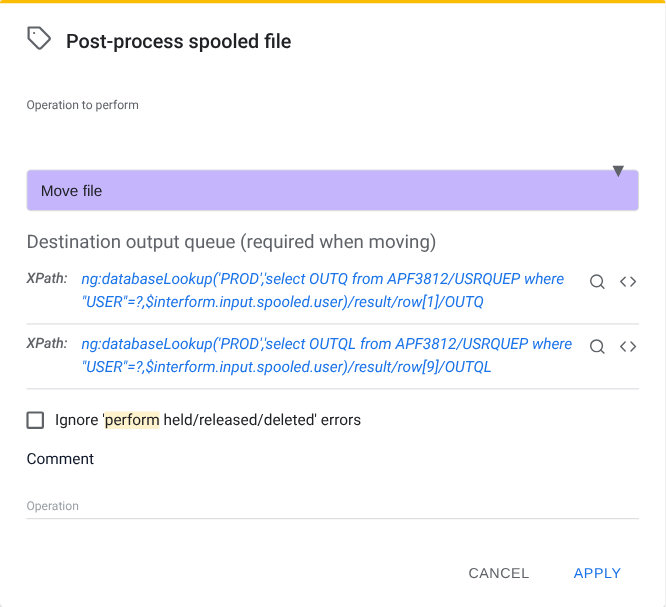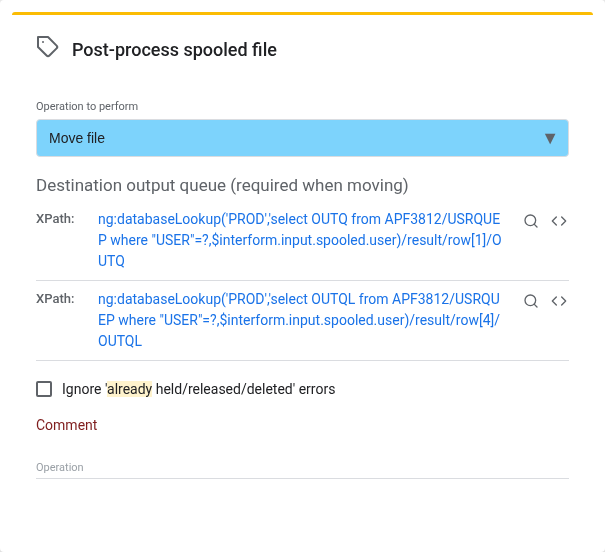--- a/index.html
+++ b/index.html
@@ -12,21 +12,21 @@
       min-height: 100vh;
     }
     .dialog {
       background: #fff;
       border-radius: 4px;
       width: 605px;
       min-height: 552px;
       box-shadow: 0 4px 20px rgba(0,0,0,0.2);
       display: flex;
       flex-direction: column;
-      padding: 12px;
+      padding: 0;
       position: relative;
     }
     .dialog-header {
       display: flex;
       align-items: center;
       padding: 20px 24px 16px 24px;
       border-bottom: none;
       gap: 12px;
     }
     .dialog-title {
@@ -38,38 +38,39 @@
       color: #5f6368;
       font-size: 22px;
     }
     .dialog-body {
       padding: 8px 24px 0 24px;
       flex: 1;
     }
     .field-label {
       font-size: 11px;
       color: #5f6368;
-      margin-bottom: 6px;
+      margin-bottom: 16px;
       margin-top: 12px;
     }
     .select-wrapper {
       position: relative;
       width: 100%;
     }
     .select-field {
       width: 100%;
       border: 1px solid #dadce0;
       border-radius: 4px;
       padding: 10px 36px 10px 12px;
       font-size: 14px;
       color: #202124;
-      background: #7dd3fc;
+      background: #c4b5fd;
       appearance: none;
       cursor: pointer;
       outline: none;
+      margin-top: 36px;
     }
     .select-arrow {
       position: absolute;
       right: 10px;
       top: 50%;
       transform: translateY(-50%);
       color: #5f6368;
       pointer-events: none;
       font-size: 18px;
     }
@@ -77,21 +78,22 @@
       font-size: 17px;
       color: #5f6368;
       margin-top: 18px;
       margin-bottom: 6px;
     }
     .xpath-row {
       display: flex;
       align-items: flex-start;
       border-bottom: 1px solid #dadce0;
       padding: 8px 0;
-      gap: 16px;
+      gap: 4px;
+      font-style: italic;
     }
     .xpath-label {
       font-size: 13px;
       color: #5f6368;
       min-width: 46px;
       padding-top: 2px;
       font-weight: 500;
     }
     .xpath-value {
       font-size: 14px;
@@ -142,21 +144,21 @@
       font-size: 14px;
       color: #202124;
     }
     .comment-section {
       margin-top: 20px;
       border-bottom: 1px solid #dadce0;
       padding-bottom: 4px;
     }
     .comment-label {
       font-size: 14px;
-      color: #7f1d1d;
+      color: #0f172a;
     }
     .comment-optional {
       font-size: 11px;
       color: #9aa0a6;
       margin-top: 4px;
     }
     .comment-input {
       width: 100%;
       border: none;
       outline: none;
@@ -243,44 +245,48 @@
           <svg width="16" height="16" viewBox="0 0 24 24" fill="none" stroke="currentColor" stroke-width="2" stroke-linecap="round" stroke-linejoin="round">
             <polyline points="16 18 22 12 16 6"></polyline>
             <polyline points="8 6 2 12 8 18"></polyline>
           </svg>
         </button>
       </div>
     </div>
 
     <div class="xpath-row">
       <span class="xpath-label">XPath:</span>
-      <span class="xpath-value">ng:databaseLookup('PROD','select OUTQL from APF3812/USRQUEP where "USER"=?,$interform.input.spooled.user)/result/row[4]/OUTQL</span>
+      <span class="xpath-value">ng:databaseLookup('PROD','select OUTQL from APF3812/USRQUEP where "USER"=?,$interform.input.spooled.user)/result/row[9]/OUTQL</span>
       <div class="xpath-icons">
         <button class="icon-btn" title="Search">
           <svg width="16" height="16" viewBox="0 0 24 24" fill="none" stroke="currentColor" stroke-width="2" stroke-linecap="round" stroke-linejoin="round">
             <circle cx="11" cy="11" r="8"></circle>
             <line x1="21" y1="21" x2="16.65" y2="16.65"></line>
           </svg>
         </button>
         <button class="icon-btn" title="Edit code">
           <svg width="16" height="16" viewBox="0 0 24 24" fill="none" stroke="currentColor" stroke-width="2" stroke-linecap="round" stroke-linejoin="round">
             <polyline points="16 18 22 12 16 6"></polyline>
             <polyline points="8 6 2 12 8 18"></polyline>
           </svg>
         </button>
       </div>
     </div>
 
     <div class="checkbox-row">
       <input type="checkbox" class="checkbox-input" id="ignoreErrors" style="">
       <label class="checkbox-label" for="ignoreErrors">
-        Ignore '<span style="background-color:#fff3cd;">already</span> held/released/deleted' errors
+        Ignore '<span style="background-color:#fff3cd;">perform</span> held/released/deleted' errors
       </label>
     </div>
 
     <div class="comment-section">
       <div class="comment-label">Comment</div>
       <input type="text" class="comment-input" style="">
       <div class="comment-optional">Operation</div>
     </div>
   </div>
 
+  <div class="dialog-footer">
+    <button class="btn-cancel">CANCEL</button>
+    <button class="btn-apply">APPLY</button>
+  </div>
 </div>
 
 </body></html>

